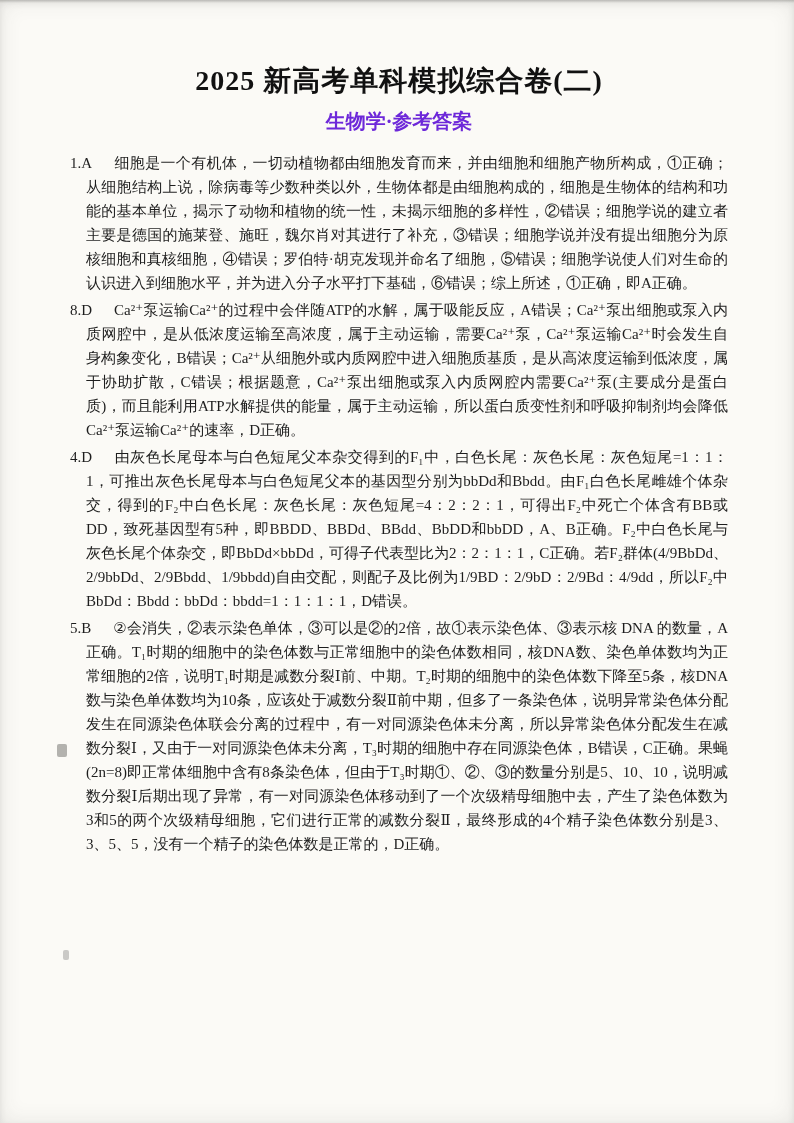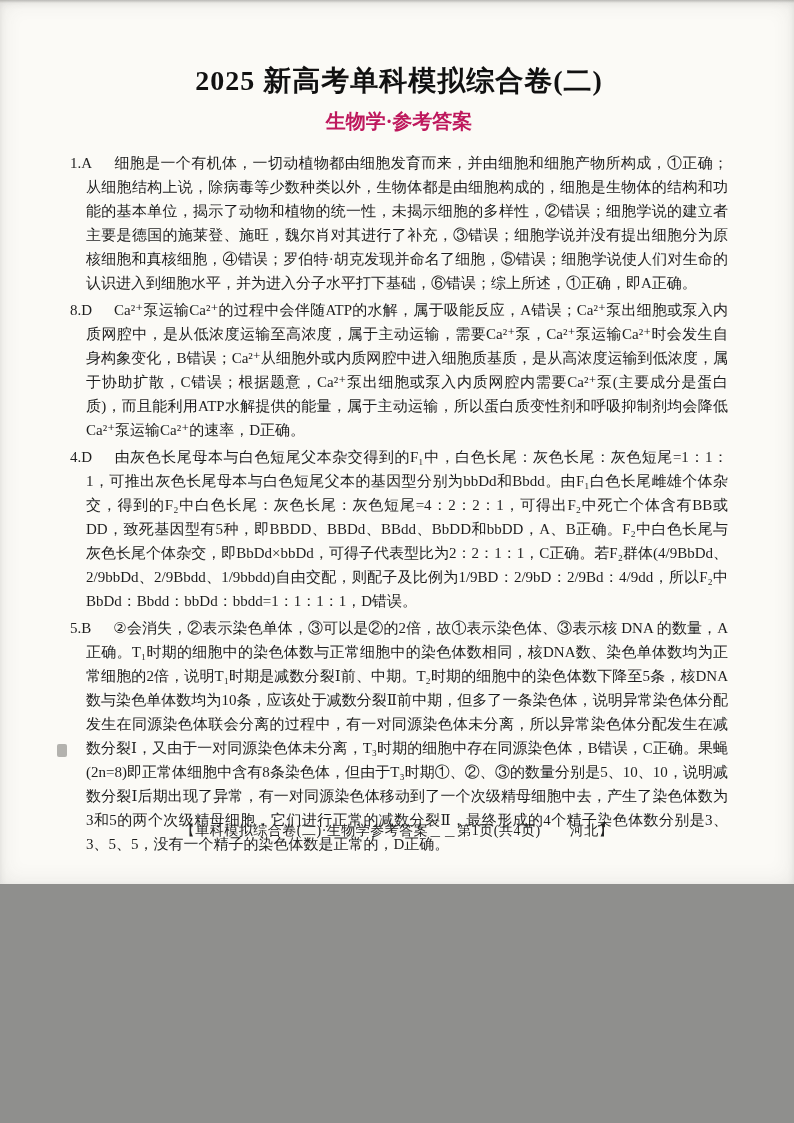--- a/index.html
+++ b/index.html
@@ -3,21 +3,21 @@
 <meta charset="utf-8">
 <style>
   html, body { margin: 0; padding: 0; }
   body {
     width: 794px; height: 1123px;
     background: #8f8f8d;
     font-family: "Liberation Serif", "DejaVu Serif", serif;
   }
   .page {
     position: relative;
-    width: 794px; height: 884px;
+    width: 794px; height: 1123px;
     background: #fbfaf6;
     box-shadow: inset 0 0 22px rgba(60,60,55,0.10), inset 0 3px 6px rgba(60,60,55,0.10);
     overflow: hidden;
     color: #1c1c1c;
   }
   .content {
     padding: 62px 66px 0 70px;
   }
   .title {
     margin: 0 0 8px 0;
@@ -25,21 +25,21 @@
     font-size: 28px;
     font-weight: bold;
     letter-spacing: 1px;
     color: #111;
   }
   .subtitle {
     margin: 0 0 16px 0;
     text-align: center;
     font-size: 20px;
     font-weight: bold;
-    color: #be185d;
+    color: #6d28d9;
   }
   .answers { }
   .answer {
     margin: 0 0 3px 0;
     font-size: 15px;
     line-height: 24px;
     text-align: justify;
     padding-left: 16px;
     text-indent: -16px;
     color: #1d1d1d;
@@ -83,14 +83,13 @@
       <p class="answer"><span class="num">1.A</span><span>细胞是一个有机体，一切动植物都由细胞发育而来，并由细胞和细胞产物所构成，①正确；从细胞结构上说，除病毒等少数种类以外，生物体都是由细胞构成的，细胞是生物体的结构和功能的基本单位，揭示了动物和植物的统一性，未揭示细胞的多样性，②错误；细胞学说的建立者主要是德国的施莱登、施旺，魏尔肖对其进行了补充，③错误；细胞学说并没有提出细胞分为原核细胞和真核细胞，④错误；罗伯特·胡克发现并命名了细胞，⑤错误；细胞学说使人们对生命的认识进入到细胞水平，并为进入分子水平打下基础，⑥错误；综上所述，①正确，即A正确。</span></p>
       <p class="answer"><span class="num">8.D</span><span>Ca²⁺泵运输Ca²⁺的过程中会伴随ATP的水解，属于吸能反应，A错误；Ca²⁺泵出细胞或泵入内质网腔中，是从低浓度运输至高浓度，属于主动运输，需要Ca²⁺泵，Ca²⁺泵运输Ca²⁺时会发生自身构象变化，B错误；Ca²⁺从细胞外或内质网腔中进入细胞质基质，是从高浓度运输到低浓度，属于协助扩散，C错误；根据题意，Ca²⁺泵出细胞或泵入内质网腔内需要Ca²⁺泵(主要成分是蛋白质)，而且能利用ATP水解提供的能量，属于主动运输，所以蛋白质变性剂和呼吸抑制剂均会降低Ca²⁺泵运输Ca²⁺的速率，D正确。</span></p>
       <p class="answer"><span class="num">4.D</span><span>由灰色长尾母本与白色短尾父本杂交得到的F₁中，白色长尾：灰色长尾：灰色短尾=1：1：1，可推出灰色长尾母本与白色短尾父本的基因型分别为bbDd和Bbdd。由F₁白色长尾雌雄个体杂交，得到的F₂中白色长尾：灰色长尾：灰色短尾=4：2：2：1，可得出F₂中死亡个体含有BB或DD，致死基因型有5种，即BBDD、BBDd、BBdd、BbDD和bbDD，A、B正确。F₂中白色长尾与灰色长尾个体杂交，即BbDd×bbDd，可得子代表型比为2：2：1：1，C正确。若F₂群体(4/9BbDd、2/9bbDd、2/9Bbdd、1/9bbdd)自由交配，则配子及比例为1/9BD：2/9bD：2/9Bd：4/9dd，所以F₂中BbDd：Bbdd：bbDd：bbdd=1：1：1：1，D错误。</span></p>
       <p class="answer"><span class="num">5.B</span><span>②会消失，②表示染色单体，③可以是②的2倍，故①表示染色体、③表示核 DNA 的数量，A正确。T₁时期的细胞中的染色体数与正常细胞中的染色体数相同，核DNA数、染色单体数均为正常细胞的2倍，说明T₁时期是减数分裂Ⅰ前、中期。T₂时期的细胞中的染色体数下降至5条，核DNA数与染色单体数均为10条，应该处于减数分裂Ⅱ前中期，但多了一条染色体，说明异常染色体分配发生在同源染色体联会分离的过程中，有一对同源染色体未分离，所以异常染色体分配发生在减数分裂Ⅰ，又由于一对同源染色体未分离，T₃时期的细胞中存在同源染色体，B错误，C正确。果蝇(2n=8)即正常体细胞中含有8条染色体，但由于T₃时期①、②、③的数量分别是5、10、10，说明减数分裂Ⅰ后期出现了异常，有一对同源染色体移动到了一个次级精母细胞中去，产生了染色体数为3和5的两个次级精母细胞，它们进行正常的减数分裂Ⅱ，最终形成的4个精子染色体数分别是3、3、5、5，没有一个精子的染色体数是正常的，D正确。</span></p>
     </div>
   </div>
 
   <div class="artifact a1"></div>
   <div class="artifact a2"></div>
 
-  <div class="footer">【单科模拟综合卷(二)·生物学参考答案＿＿第1页(共4页)　　河北】</div>
 </div>
 
 </body></html>

